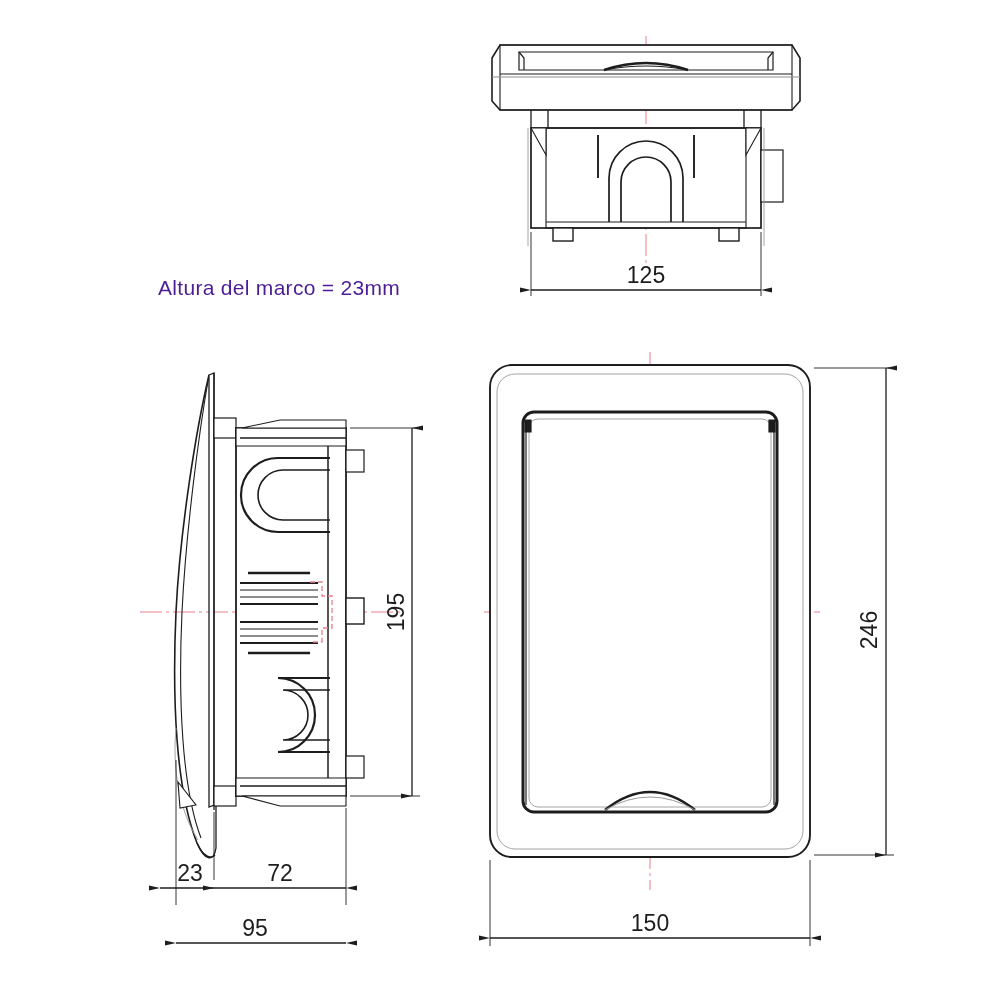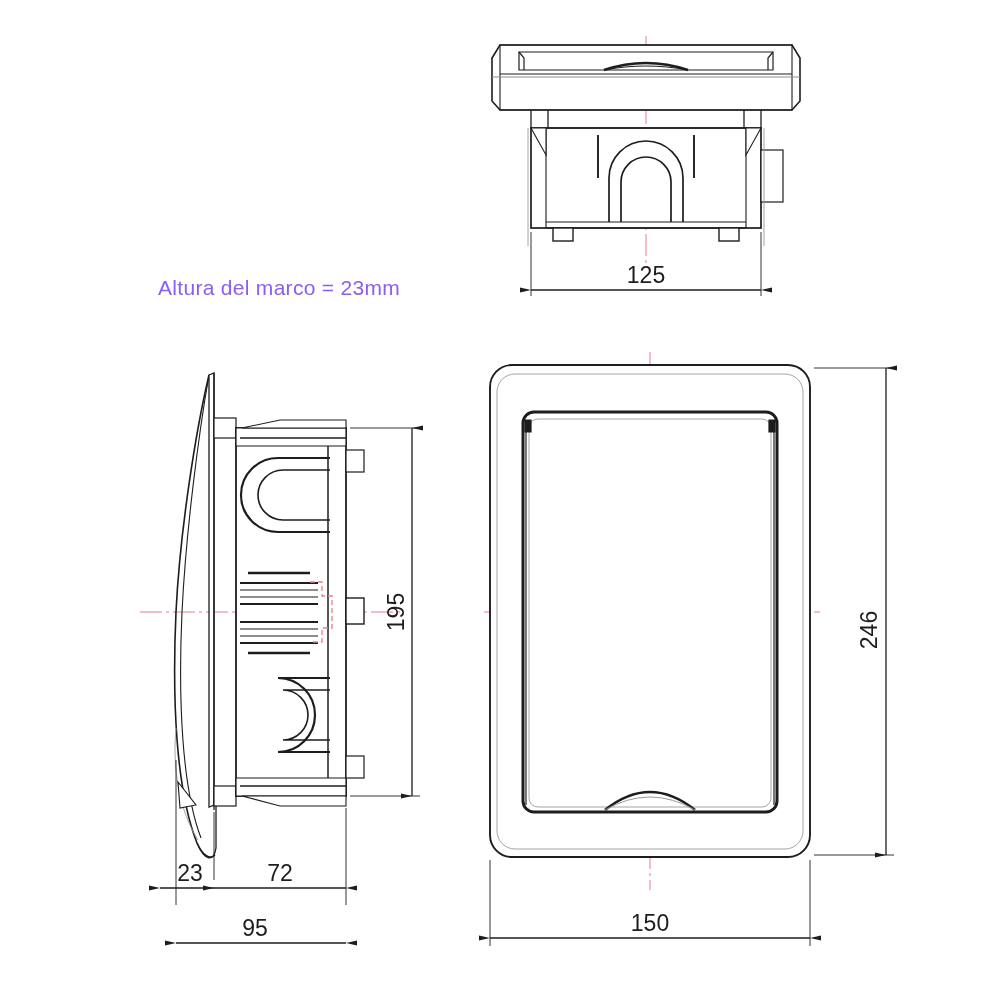--- a/index.html
+++ b/index.html
@@ -4,21 +4,21 @@
 <style>
   html,body{margin:0;padding:0;background:#ffffff;}
   body{width:1000px;height:1000px;overflow:hidden;
        font-family:"Liberation Sans","DejaVu Sans",sans-serif;}
   #sheet{position:relative;width:1000px;height:1000px;background:#ffffff;}
   svg{display:block;}
   .note{
     position:absolute;
     font-family:"Liberation Sans","DejaVu Sans",sans-serif;
     font-size:21px;
-    color:#8b5cf6;
+    color:#4c1d95;
     letter-spacing:0.3px;
     white-space:nowrap;
   }
   .dimtxt{
     font-family:"Liberation Sans","DejaVu Sans",sans-serif;
     font-size:23px;
     fill:#1d1d1d;
   }
 </style>
 </head>

